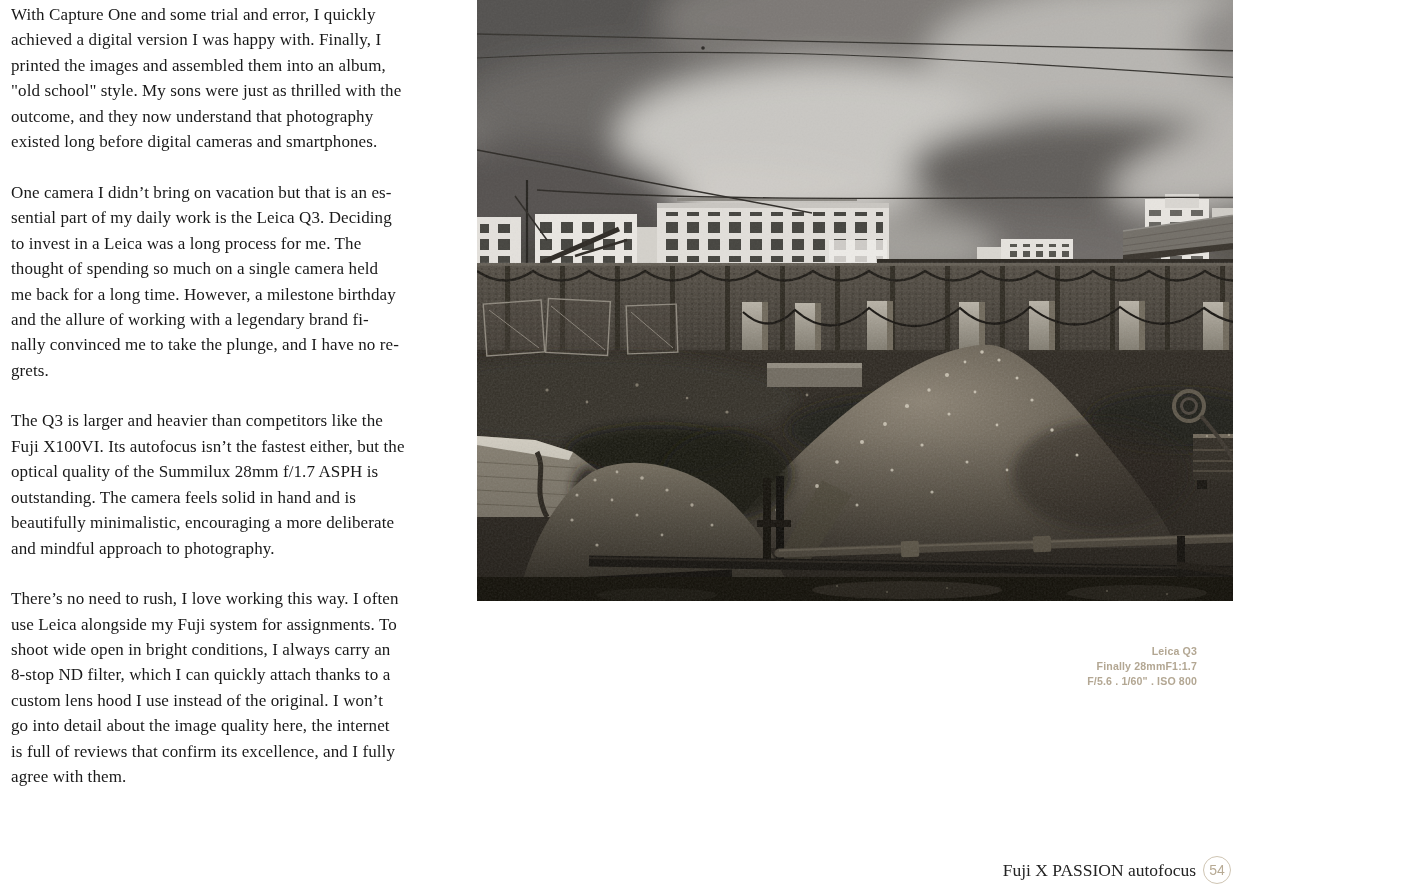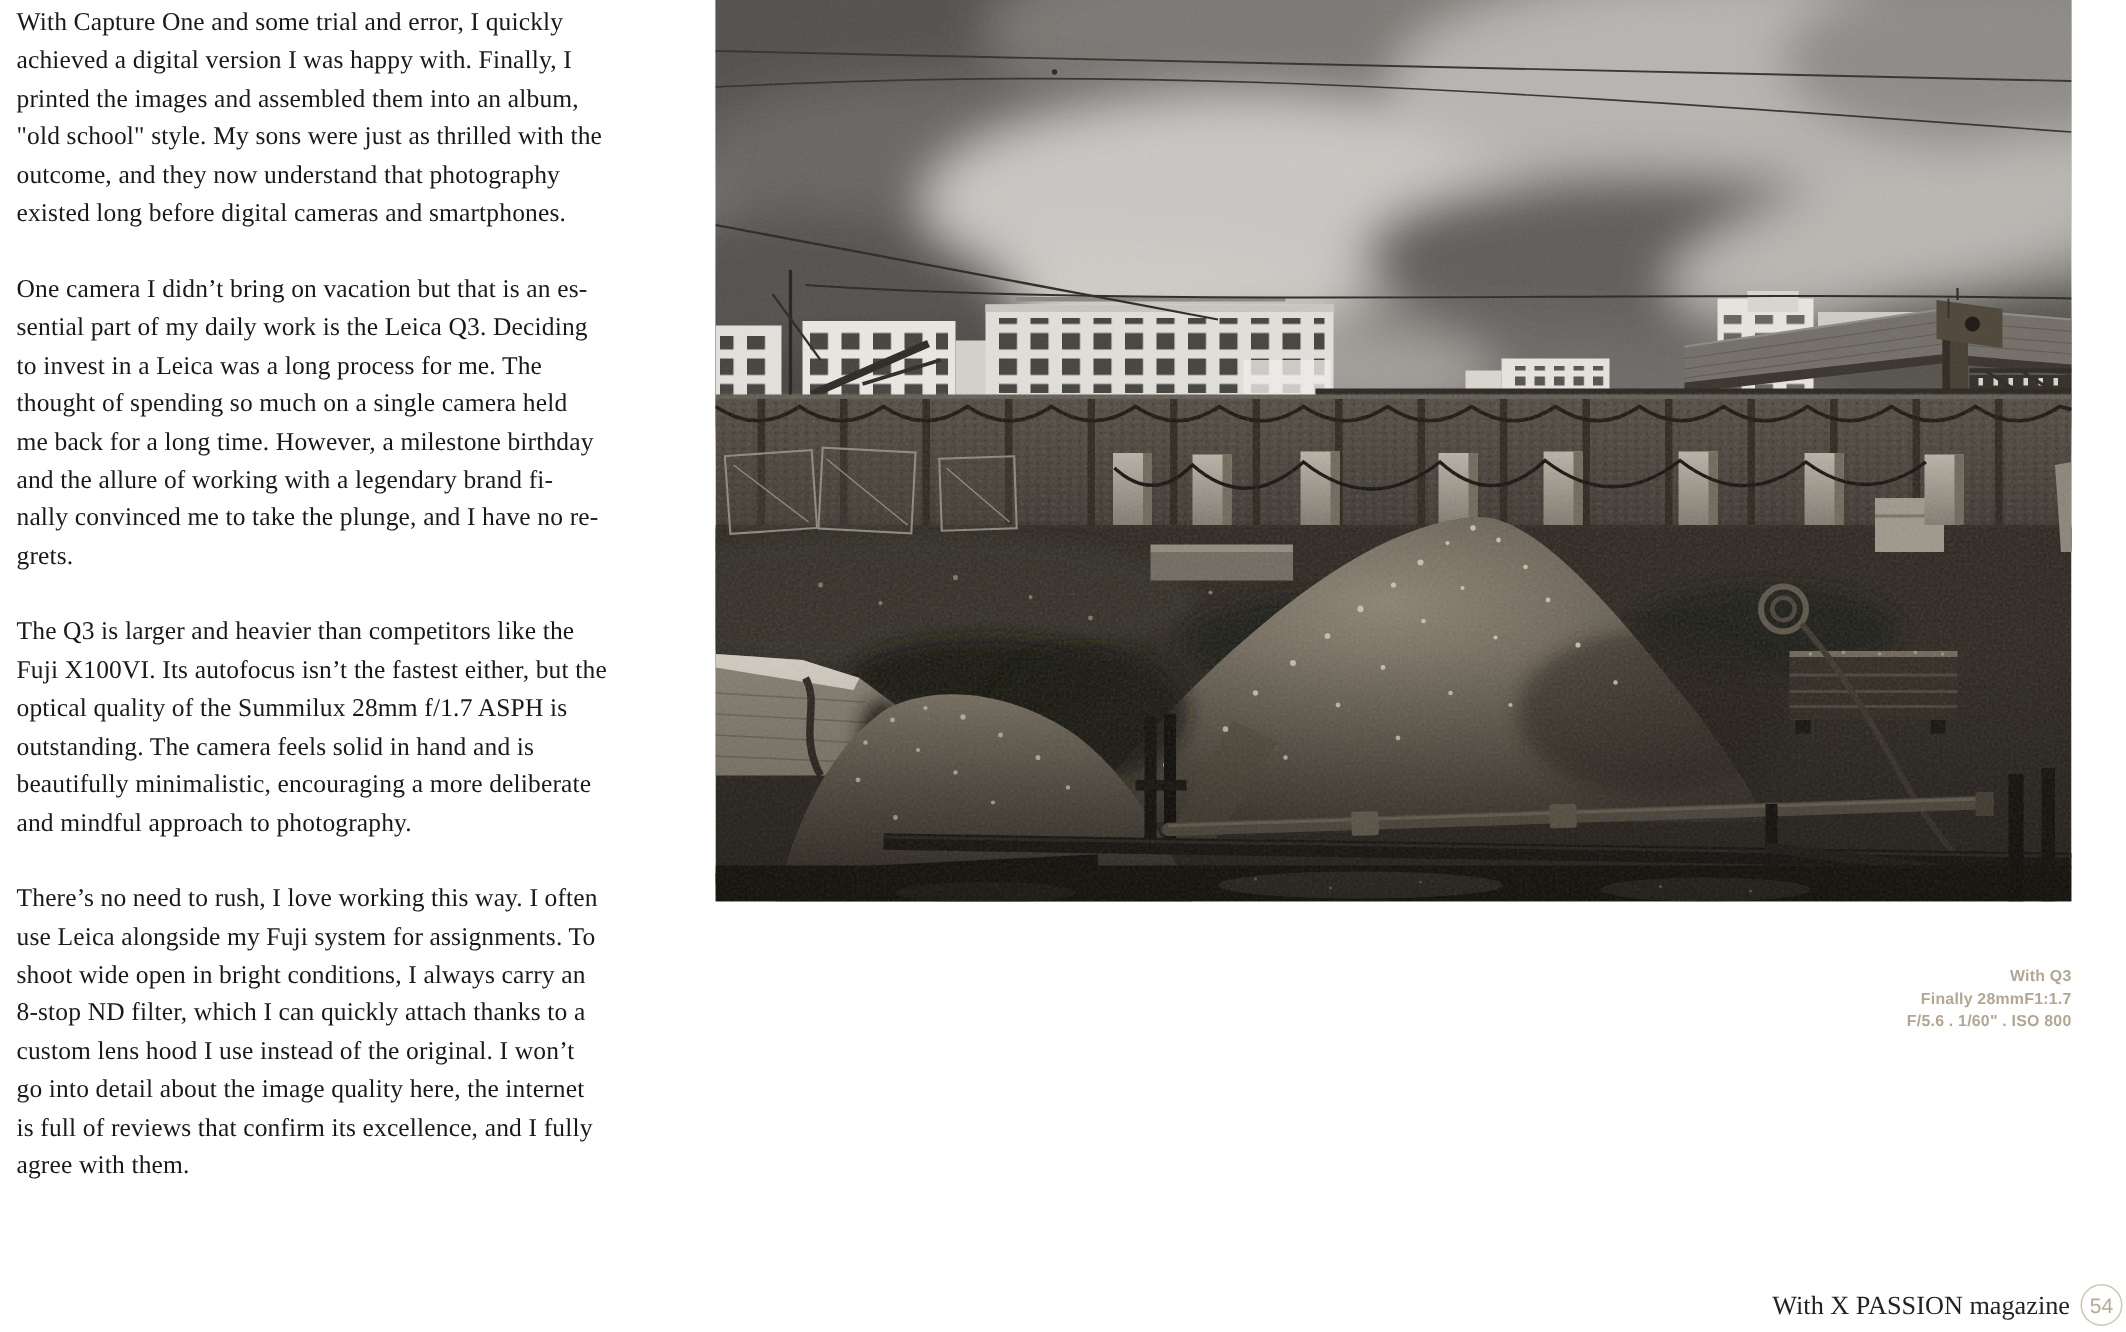--- a/index.html
+++ b/index.html
@@ -1,16 +1,16 @@
 <!DOCTYPE html>
 <html><head>
 <meta charset="utf-8">
 <style>
   html,body{margin:0;padding:0;background:#ffffff;}
-  .page{position:relative;width:1417px;height:888px;background:#ffffff;overflow:hidden;
+  .page{position:relative;width:1233px;height:888px;background:#ffffff;overflow:hidden;
         font-family:"Liberation Serif",serif;}
   
   .article{position:absolute;left:11px;top:2px;width:460px;color:#191919;}
   .article p{margin:0 0 25px 0;font-size:17px;line-height:25.45px;white-space:pre;
              font-family:"Liberation Serif",serif;letter-spacing:0.1px;}
   
   .photo{position:absolute;left:477px;top:0;width:904px;height:601px;margin:0;padding:0;}
   .photo svg{display:block;width:904px;height:601px;}
   
   .caption{position:absolute;right:36px;top:644px;text-align:right;
@@ -384,23 +384,23 @@
         </g>
 
         <rect x="0" y="0" width="904" height="265" filter="url(#fGrain)" opacity="0.07"></rect>
         <rect x="0" y="262" width="904" height="339" filter="url(#fGrain)" opacity="0.16"></rect>
         <rect x="0" y="0" width="904" height="601" fill="url(#vignG)"></rect>
       </g>
     </svg>
   </figure>
 
   <div class="caption">
-    <div>With Q3</div>
+    <div>Leica Q3</div>
     <div>Finally 28mmF1:1.7</div>
     <div>F/5.6 . 1/60" . ISO 800</div>
   </div>
 
   <div class="footer">
-    <span class="mag">With X PASSION magazine</span>
+    <span class="mag">Fuji X PASSION autofocus</span>
     <span class="badge">54</span>
   </div>
 
 </div>
 
 </body></html>

